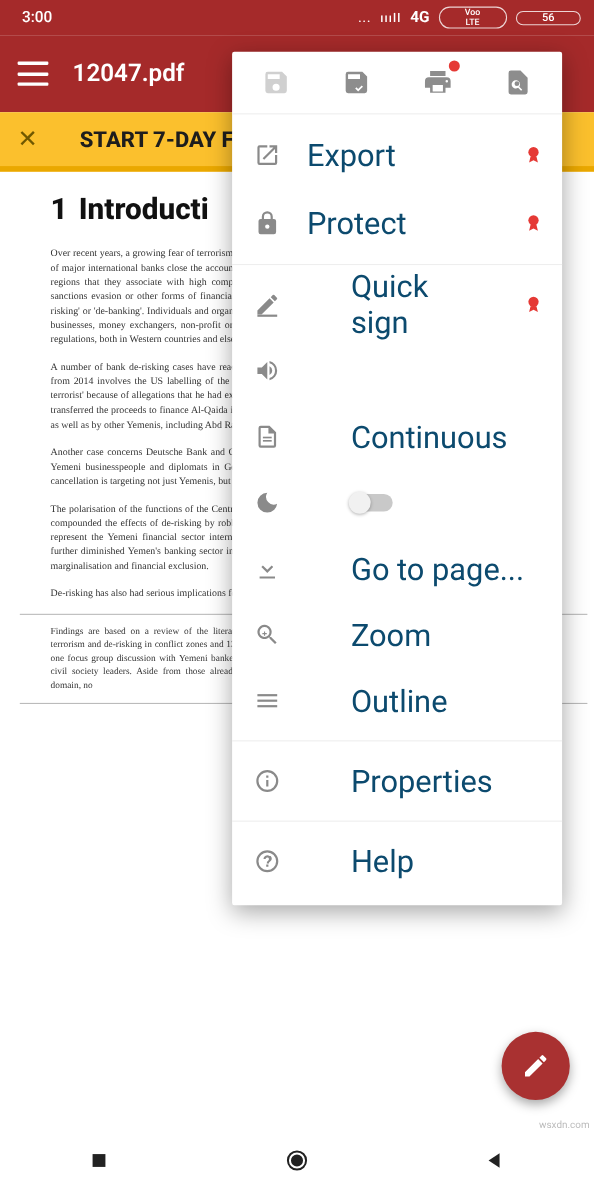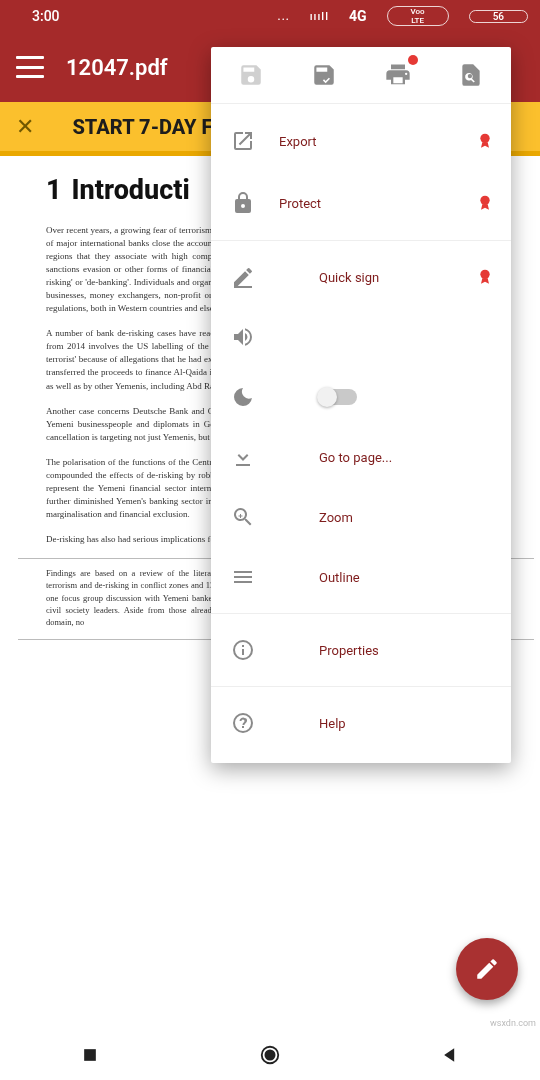--- a/index.html
+++ b/index.html
@@ -2,21 +2,21 @@
 <html><head>
 <meta charset="utf-8">
 <style>
   * { box-sizing: border-box; margin: 0; padding: 0; }
   html, body { width: 540px; height: 1080px; overflow: hidden; font-family: Roboto, Arial, sans-serif; background: #fff; }
   body { position: relative; }
 
   
   .status { height: 32px; background: #a52a2a; color: #fff; display: flex; align-items: center; padding: 0 12px; font-size: 14px; font-weight: 500; }
   .status .sp { flex: 1; }
-  .status span { margin-left: 20px; }
+  .status span { margin-left: 8px; }
   .sig { font-size: 11px; letter-spacing: 1px; }
   .pill { border: 1px solid rgba(255,255,255,.8); border-radius: 10px; padding: 0 23px; font-size: 10px; }
 
   
   .appbar { height: 70px; background: #a52a2a; display: flex; align-items: center; padding: 0 16px; }
   .menu-btn { width: 28px; height: 22px; display: flex; flex-direction: column; justify-content: space-between; margin-right: 22px; cursor: pointer; }
   .menu-btn div { height: 3px; background: #fff; border-radius: 1px; }
   .title { color: #fff; font-size: 22px; font-weight: 600; }
 
   
@@ -36,21 +36,21 @@
   .panel { position: absolute; top: 47px; left: 211px; width: 300px; background: #fff; border-radius: 2px; box-shadow: 0 6px 22px rgba(0,0,0,.35); }
   .panel-top { height: 56px; display: flex; align-items: center; justify-content: space-between; padding: 0 10px; }
   .panel-top .aicon { width: 60px; display: flex; justify-content: center; color: #8d8d8d; cursor: pointer; position: relative; }
   .panel-top .disabled { color: #d0d0d0; cursor: default; }
   .dot { position:absolute; top:-6px; right:10px; width:10px; height:10px; background:#e53935; border-radius:50%; }
 
   .sec { border-top: 1px solid #eee; padding: 6px 0; }
   .item { height: 62px; display: flex; align-items: center; padding: 0 18px 0 20px; cursor: pointer; color: #444; }
   .item.dense { height: 60px; gap: 40px; }
   .item .micon { width: 48px; color: #8a8a8a; display: flex; justify-content: flex-start; }
-  .item .label { font-size: 13px; color: #7f1d1d; flex: 1; }
+  .item .label { font-size: 28px; color: #0c4a6e; flex: 1; }
   .item .badge { width: 16px; height: 20px; color:#e53935; }
   .badge svg { display:block; }
 
   .toggle { width: 38px; height: 16px; background: #c9c9c9; border-radius: 10px; position: relative; cursor: pointer; }
   .toggle::after { content:''; position:absolute; left:-2px; top:-2px; width:20px; height:20px; background:#f1f1f1; border-radius:50%; box-shadow:0 1px 3px rgba(0,0,0,.3); }
 
   
   .fab { position: absolute; right: 22px; bottom: 80px; width: 62px; height: 62px; border-radius: 50%; background: #a93131; display: flex; align-items: center; justify-content: center; color: #fff; box-shadow: 0 4px 10px rgba(0,0,0,.35); cursor: pointer; }
 
   
@@ -176,20 +176,30 @@
     <div class="item dense">
       <div class="micon">
           <svg width="24" height="24" viewBox="0 0 24 24" fill="currentColor">
             <path d="M3 9v6h4l5 5V4L7 9H3zm13.5 3a4.5 4.5 0 0 0-2.5-4v8a4.5 4.5 0 0 0 2.5-4zM14 3.23v2.06a7 7 0 0 1 0 13.42v2.06a9 9 0 0 0 0-17.54z"></path>
           </svg>
         </div>
     </div>
     <div class="item dense">
       <div class="micon">
           <svg width="24" height="24" viewBox="0 0 24 24" fill="currentColor">
+            <path d="M14 2H6a2 2 0 0 0-2 2v16a2 2 0 0 0 2 2h12a2 2 0 0 0 2-2V8l-6-6zM6 20V4h7v5h5v11H6z"></path>
+            <rect x="8" y="12" width="8" height="1.5"></rect>
+            <rect x="8" y="15" width="8" height="1.5"></rect>
+          </svg>
+        </div>
+      <div class="label">Continuous</div>
+    </div>
+    <div class="item dense">
+      <div class="micon">
+          <svg width="24" height="24" viewBox="0 0 24 24" fill="currentColor">
             <path d="M12 3a9 9 0 0 0 0 18 9 9 0 0 0 8.94-8A7 7 0 0 1 12 3z"></path>
           </svg>
         </div>
       <div class="toggle"></div>
     </div>
     <div class="item dense">
       <div class="micon">
           <svg width="24" height="24" viewBox="0 0 24 24" fill="currentColor">
             <path d="M12 3v10l4-4 1.4 1.4L12 16 6.6 10.4 8 9l4 4V3h0zM5 19h14v2H5z"></path>
           </svg>

